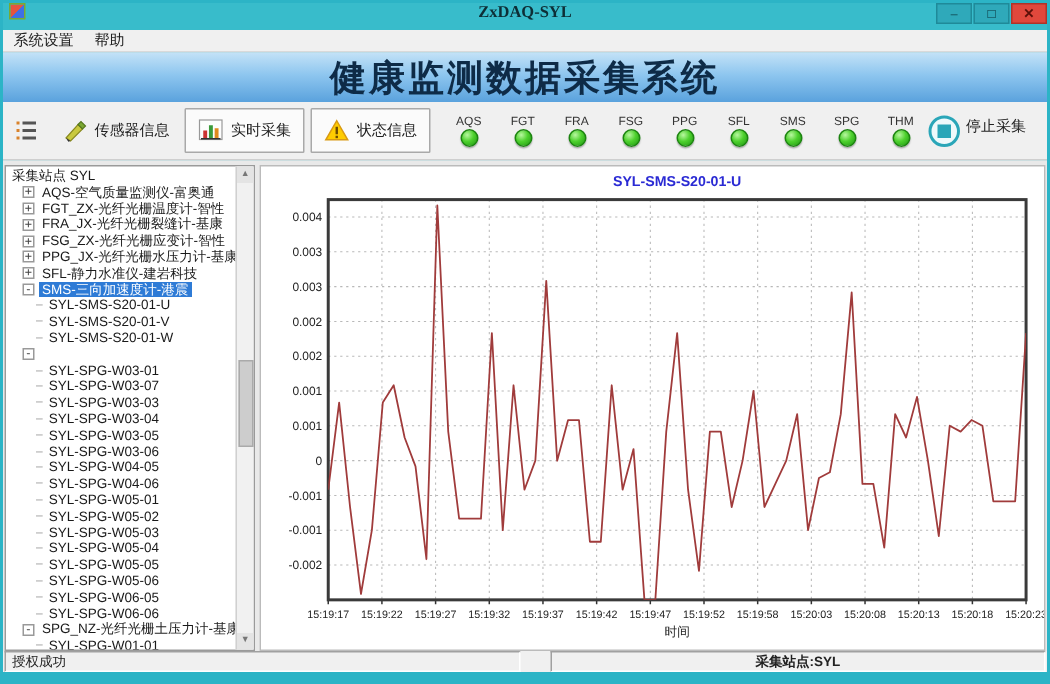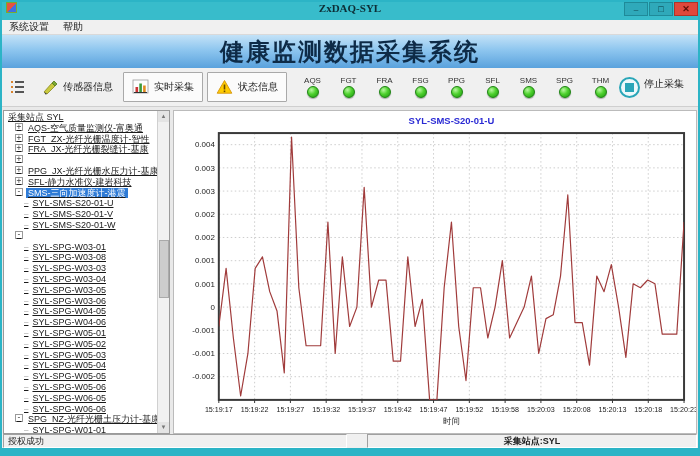--- a/index.html
+++ b/index.html
@@ -30,21 +30,21 @@
          background:radial-gradient(circle at 35% 30%, #b8f7a0 0%, #4ed12e 45%, #1d9410 100%);
          border:1px solid #1c8410; box-shadow:0 1px 1px rgba(0,0,0,.3); }
   .stop-area { margin-left:auto; margin-right:14px; display:flex; align-items:flex-start; gap:4px; }
   .stop-icon { width:21px; height:21px; border-radius:50%; border:2px solid #2aa6b8; display:flex; align-items:center; justify-content:center; background:#eef9fb; }
   .stop-square { width:9px; height:9px; background:#2aa6b8; }
   .stop-label { font-size:10px; color:#222; }
   
   .main { flex:1; display:flex; background:#e9e9e9; padding:3px 1px 0 1px; gap:3px; min-height:0; }
   .treepanel { width:167px; background:#fff; border:1px solid #9a9a9a; display:flex; min-height:0; }
   .treelist { flex:1; overflow:hidden; padding:1px 0 0 2px; }
-  .tree-row { height:10.8px; line-height:10.8px; font-size:9px; white-space:nowrap; display:flex; color:#1a1a1a; overflow:hidden;text-decoration:underline; }
+  .tree-row { height:10.8px; line-height:10.8px; font-size:9px; white-space:nowrap; display:flex; align-items:center; color:#1a1a1a; overflow:hidden; }
   .glyphbox { width:8px; height:8px; border:1px solid #999; background:#fff; font-size:8px; line-height:6px; text-align:center; color:#444; margin-right:3px; flex:0 0 auto; font-family:"DejaVu Sans Mono",monospace; }
   .leafdash { color:#999; margin-right:2px; font-size:8px; flex:0 0 auto; }
   .tree-label { padding:0 2px; }
   .tree-label.sel { background:#2e7bd6; color:#fff; }
   .vscroll { width:12px; background:#f1f1f1; border-left:1px solid #d0d0d0; display:flex; flex-direction:column; align-items:center; }
   .sarrow { font-size:6px; color:#777; height:11px; line-height:11px; width:100%; text-align:center; background:#e4e4e4; }
   .sarrow.down { margin-top:auto; }
   .sthumb { width:10px; height:58px; background:#cdcdcd; border:1px solid #aaa; margin-top:118px; }
   .chartpanel { flex:1; background:#fff; border:1px solid #bbb; min-width:0; }
   .chartpanel svg { display:block; width:100%; height:100%; }
@@ -177,20 +177,21 @@
           <div class="tree-row" style="padding-left: 9px;">
             <span class="glyphbox">+</span>
             <span class="tree-label">FGT_ZX-光纤光栅温度计-智性</span>
           </div>
           <div class="tree-row" style="padding-left: 9px;">
             <span class="glyphbox">+</span>
             <span class="tree-label">FRA_JX-光纤光栅裂缝计-基康</span>
           </div>
           <div class="tree-row" style="padding-left: 9px;">
             <span class="glyphbox">+</span>
+            <span class="tree-label">FSG_ZX-光纤光栅应变计-智性</span>
           </div>
           <div class="tree-row" style="padding-left: 9px;">
             <span class="glyphbox">+</span>
             <span class="tree-label">PPG_JX-光纤光栅水压力计-基康</span>
           </div>
           <div class="tree-row" style="padding-left: 9px;">
             <span class="glyphbox">+</span>
             <span class="tree-label">SFL-静力水准仪-建岩科技</span>
           </div>
           <div class="tree-row" style="padding-left: 9px;">
@@ -211,21 +212,21 @@
           </div>
           <div class="tree-row" style="padding-left: 9px;">
             <span class="glyphbox">-</span>
           </div>
           <div class="tree-row" style="padding-left: 18px;">
             <span class="leafdash">–</span>
             <span class="tree-label">SYL-SPG-W03-01</span>
           </div>
           <div class="tree-row" style="padding-left: 18px;">
             <span class="leafdash">–</span>
-            <span class="tree-label">SYL-SPG-W03-08</span>
+            <span class="tree-label">SYL-SPG-W03-07</span>
           </div>
           <div class="tree-row" style="padding-left: 18px;">
             <span class="leafdash">–</span>
             <span class="tree-label">SYL-SPG-W03-03</span>
           </div>
           <div class="tree-row" style="padding-left: 18px;">
             <span class="leafdash">–</span>
             <span class="tree-label">SYL-SPG-W03-04</span>
           </div>
           <div class="tree-row" style="padding-left: 18px;">

